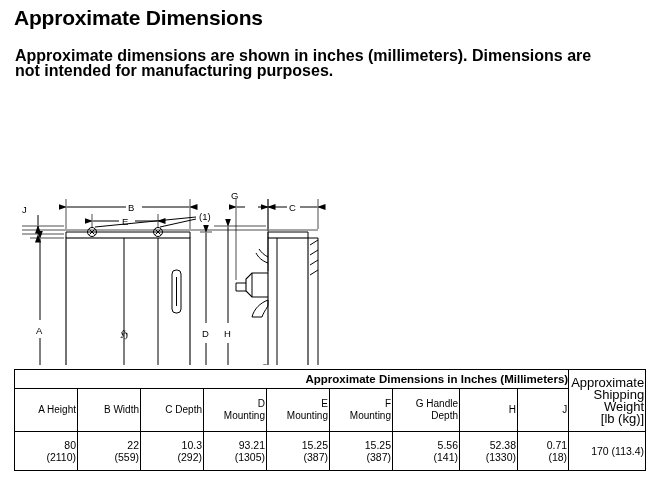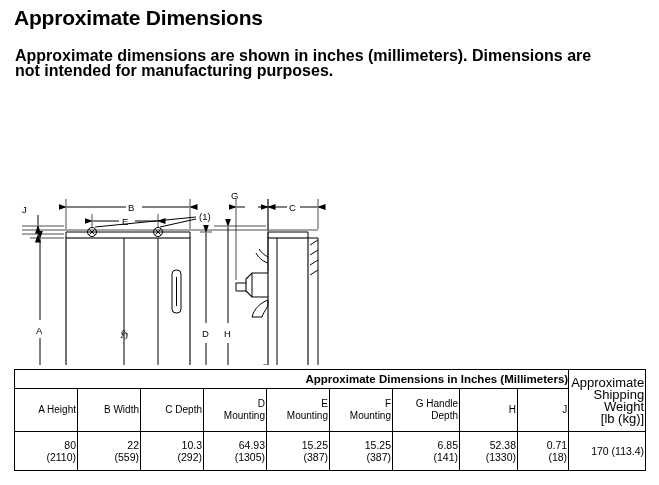--- a/index.html
+++ b/index.html
@@ -291,33 +291,33 @@
         </td>
         <td class="val">
           <div>22</div>
           <div>(559)</div>
         </td>
         <td class="val">
           <div>10.3</div>
           <div>(292)</div>
         </td>
         <td class="val">
-          <div>64.93</div>
+          <div>93.21</div>
           <div>(1305)</div>
         </td>
         <td class="val">
           <div>15.25</div>
           <div>(387)</div>
         </td>
         <td class="val">
           <div>15.25</div>
           <div>(387)</div>
         </td>
         <td class="val">
-          <div>6.85</div>
+          <div>5.56</div>
           <div>(141)</div>
         </td>
         <td class="val">
           <div>52.38</div>
           <div>(1330)</div>
         </td>
         <td class="val">
           <div>0.71</div>
           <div>(18)</div>
         </td>

